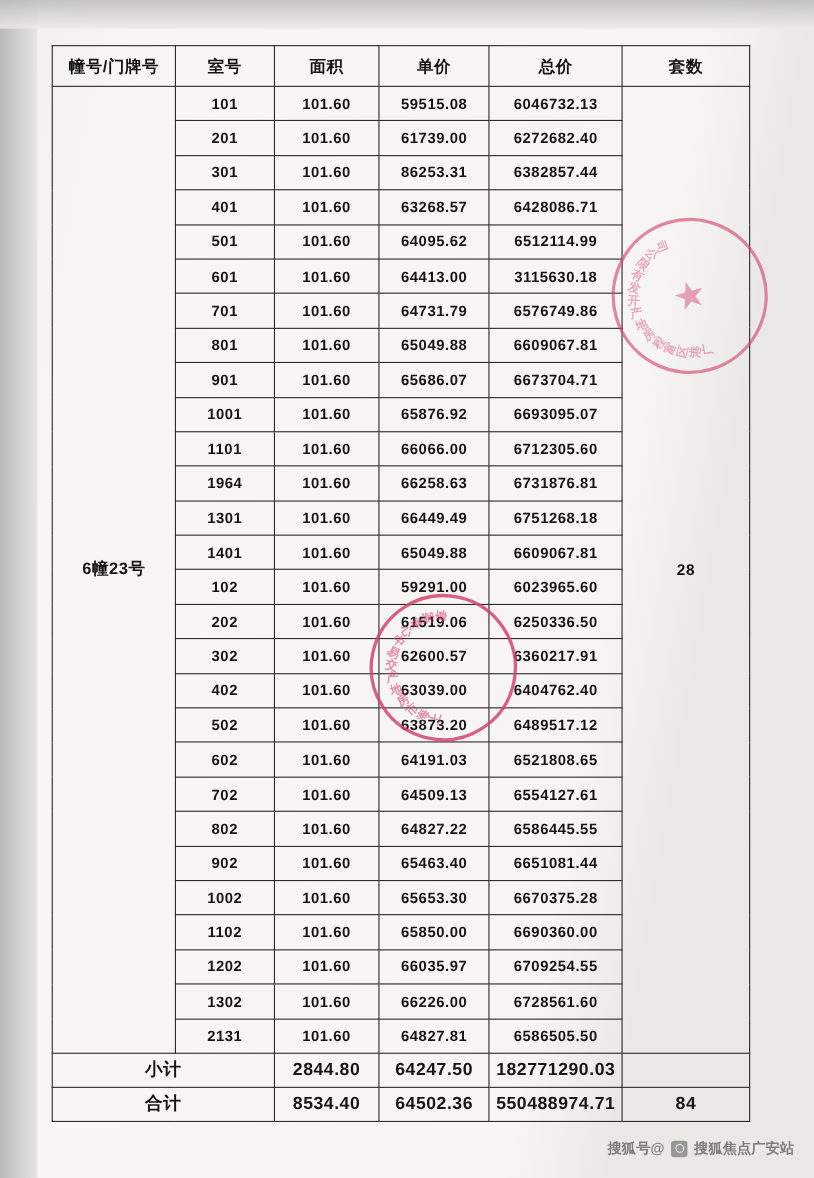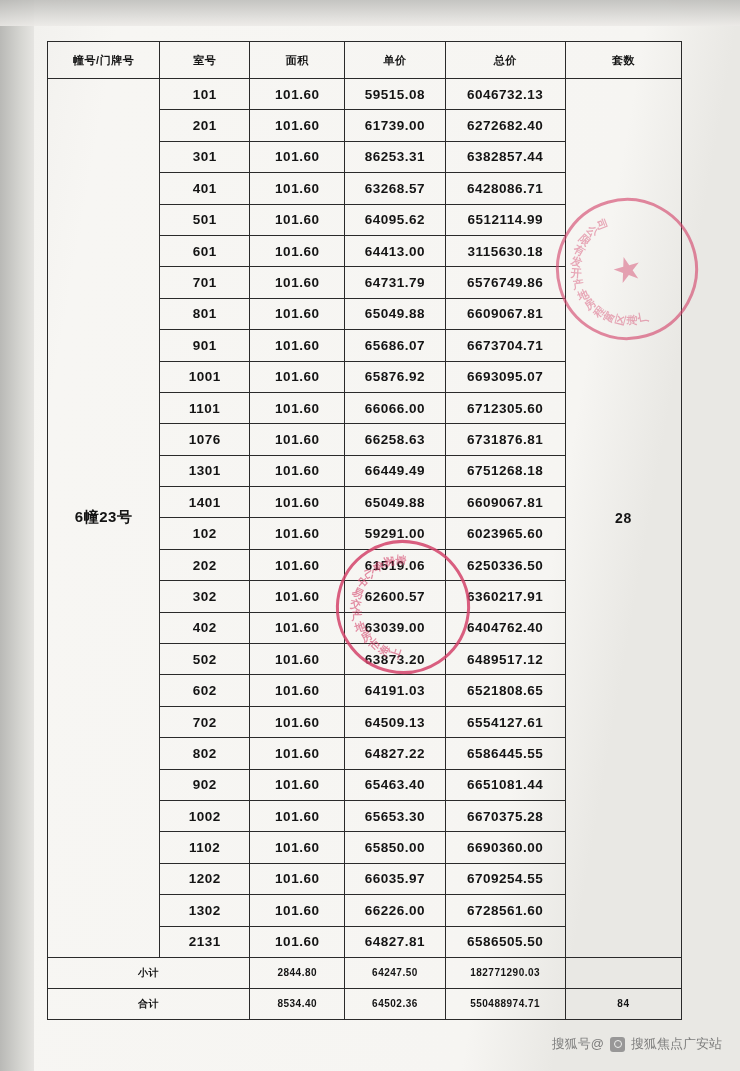--- a/index.html
+++ b/index.html
@@ -58,39 +58,39 @@
     text-align: center;
     vertical-align: middle;
     padding: 0;
     height: 30.4px;
     font-weight: bold;
     background: transparent;
     letter-spacing: .5px;
   }
   table.pricing thead th {
     height: 36px;
-    font-size: 11px;
+    font-size: 15px;
   }
   .col-bldg { width: 113px; }
   .col-room { width: 90px; }
   .col-area { width: 95px; }
   .col-unit { width: 100px; }
   .col-total { width: 120px; }
   .col-count { width: 117px; }
 
   td.num, th.num { font-family: "Liberation Sans", sans-serif; font-size: 13.5px; }
   td.bldg-cell {
     font-size: 15px;
   }
   td.count-cell {
     font-size: 14px;
   }
   tr.summary td {
     height: 30px;
-    font-size: 10px;
+    font-size: 16px;
   }
 
   
   .stamp {
     position: absolute;
     border-radius: 50%;
     pointer-events: none;
   }
   .stamp-outer {
     border: 3px solid #d4446b;
@@ -142,20 +142,21 @@
   #watermark {
     position: absolute;
     right: 18px;
     bottom: 18px;
     display: flex;
     align-items: center;
     gap: 6px;
     color: #6b6b6b;
     font-size: 13px;
     opacity: .85;
+    font-weight: bold;
   }
   #watermark .wm-logo {
     width: 15px; height: 15px;
     border-radius: 3px;
     background: #8a8a8a;
     display: inline-block;
     position: relative;
   }
   #watermark .wm-logo:after {
     content: "";
@@ -247,21 +248,21 @@
             <td class="num">65876.92</td>
             <td class="num">6693095.07</td>
           </tr>
           <tr>
             <td class="num">1101</td>
             <td class="num">101.60</td>
             <td class="num">66066.00</td>
             <td class="num">6712305.60</td>
           </tr>
           <tr>
-            <td class="num">1076</td>
+            <td class="num">1964</td>
             <td class="num">101.60</td>
             <td class="num">66258.63</td>
             <td class="num">6731876.81</td>
           </tr>
           <tr>
             <td class="num">1301</td>
             <td class="num">101.60</td>
             <td class="num">66449.49</td>
             <td class="num">6751268.18</td>
           </tr>

